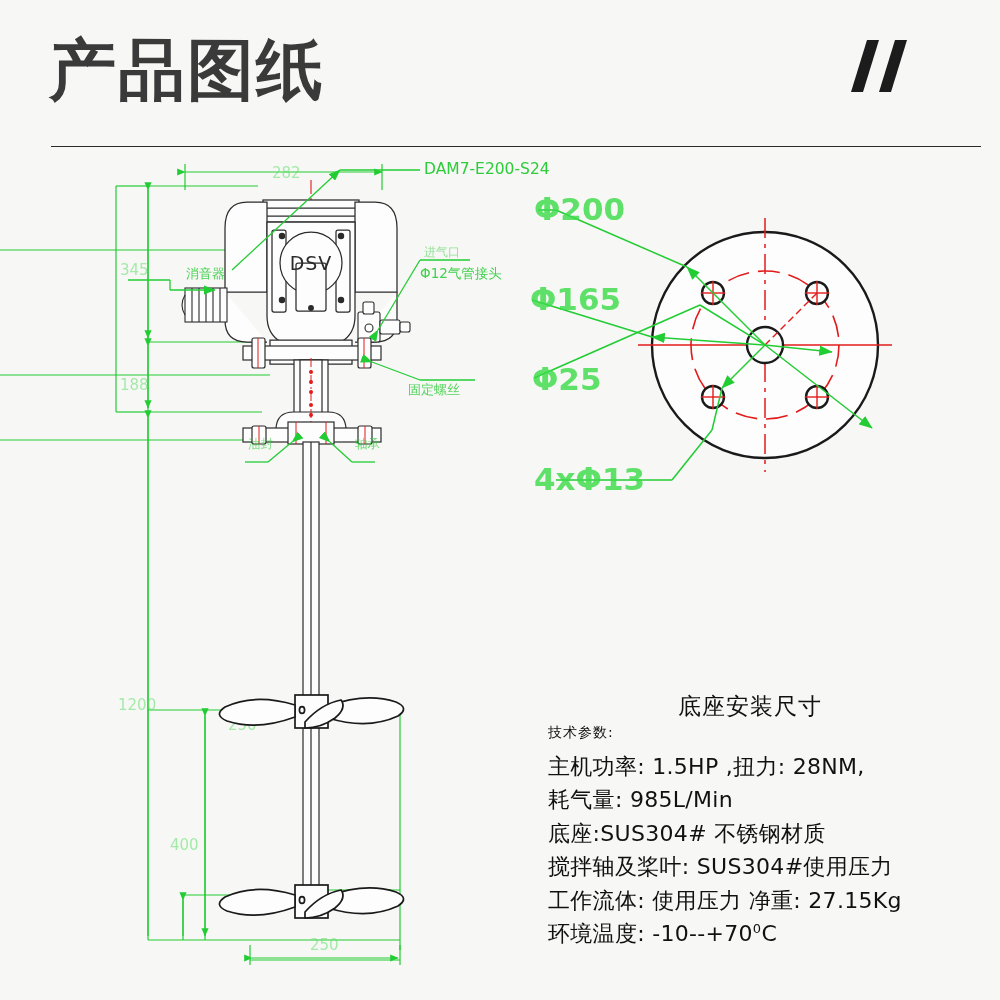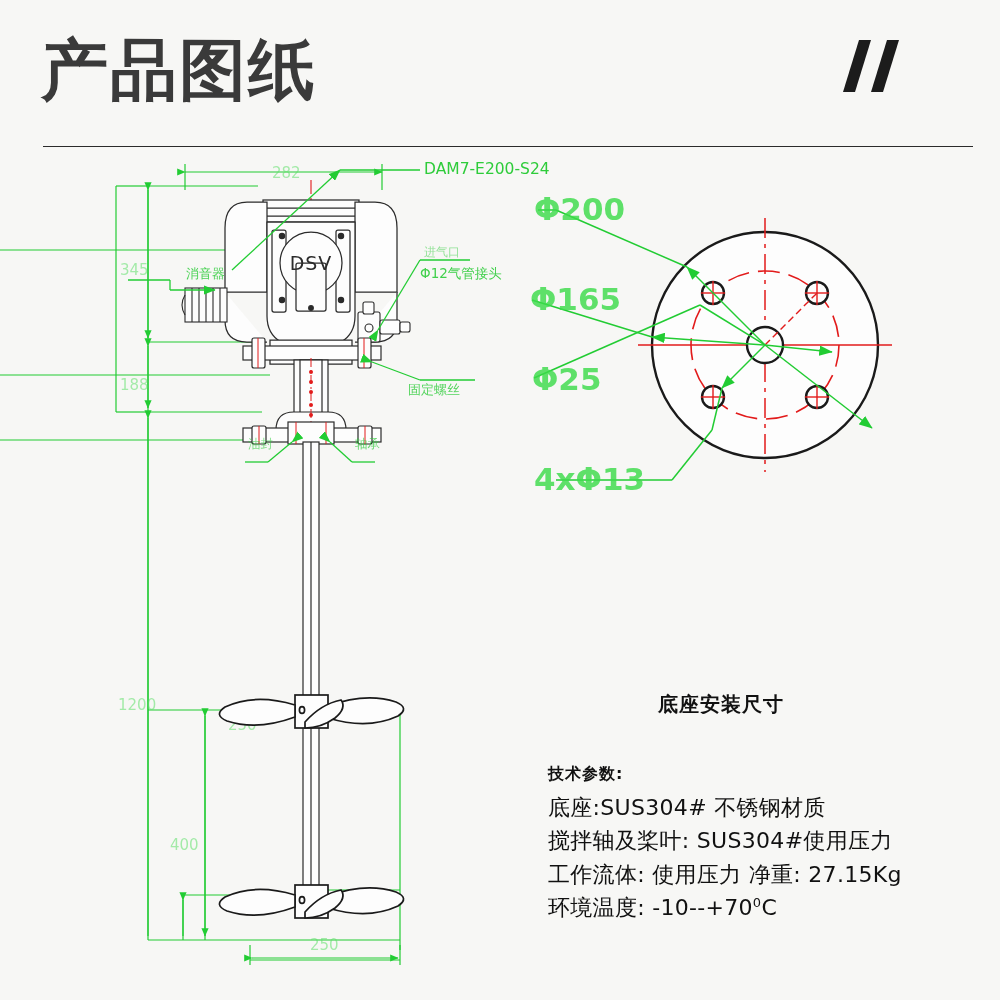--- a/index.html
+++ b/index.html
@@ -6,55 +6,55 @@
   body{
     width:1000px;height:1000px;
     background:#f7f7f5;
     font-family:"Liberation Sans","DejaVu Sans",sans-serif;
     overflow:hidden;
     position:relative;
   }
   #page{position:absolute;inset:0;}
 
   
-  .header{position:absolute;left:8px;top:0;width:877px;height:150px;padding-left:48px;}
+  .header{position:absolute;left:16px;top:0;width:877px;height:150px;padding-left:48px;}
   .header-title{
     position:absolute;left:33px;top:33px;
     font-size:67px;line-height:74px;font-weight:700;
     color:#3a3a3a;letter-spacing:2px;
     font-family:"DejaVu Sans","Liberation Sans",sans-serif;
     white-space:nowrap;
   }
   .header-slashes{position:absolute;right:22px;top:38px;width:70px;height:56px;}
   .header-rule{
     position:absolute;left:35px;top:146px;width:930px;height:0;
     border-top:1.6px solid #2b2b2b;
   }
 
   
   .drawing{position:absolute;left:0;top:150px;width:900px;height:850px;}
   .drawing svg{display:block;}
 
   
   .base-caption{
-    position:absolute;left:658px;top:541px;
-    font-size:20px;font-weight:700;color:#111;
+    position:absolute;left:678px;top:541px;
+    font-size:23px;font-weight:400;color:#111;
     font-family:"DejaVu Sans","Liberation Sans",sans-serif;
     letter-spacing:1px;white-space:nowrap;
   }
   .specs{
     position:absolute;left:548px;top:566px;width:450px;
   }
   .spec-line{
     font-size:22px;line-height:33.5px;color:#111;
     font-family:"DejaVu Sans","Liberation Sans",sans-serif;
     white-space:nowrap;letter-spacing:0.3px;
   }
   .spec-line sup{font-size:13px;vertical-align:super;line-height:0;}
-  .specs-title{font-weight:700;font-size:16px;letter-spacing:1px;margin-top:41px;}
+  .specs-title{font-weight:400;font-size:14px;letter-spacing:1px;}
 </style>
 </head>
 <body>
 
 <div id="page">
 
   <div class="header">
     <div class="header-title">产品图纸</div>
     <svg class="header-slashes" viewBox="0 0 70 56">
       <polygon points="18,2 30,2 14,54 2,54" fill="#1c1c1c"></polygon>
@@ -325,20 +325,22 @@
           <text x="534" y="340">4xΦ13</text>
         </g>
       </g>
 
     </svg>
 
     <div class="base-caption">底座安装尺寸</div>
 
     <div class="specs">
       <div class="spec-line specs-title">技术参数:</div>
+      <div class="spec-line">主机功率: 1.5HP ,扭力: 28NM,</div>
+      <div class="spec-line">耗气量: 985L/Min</div>
       <div class="spec-line">底座:SUS304# 不锈钢材质</div>
       <div class="spec-line">搅拌轴及桨叶: SUS304#使用压力</div>
       <div class="spec-line">工作流体: 使用压力 净重: 27.15Kg</div>
       <div class="spec-line"><span>环境温度: </span><span>-10--+70</span><sup>0</sup><span>C</span></div>
 
     </div>
 
   </div>
 </div>
 

